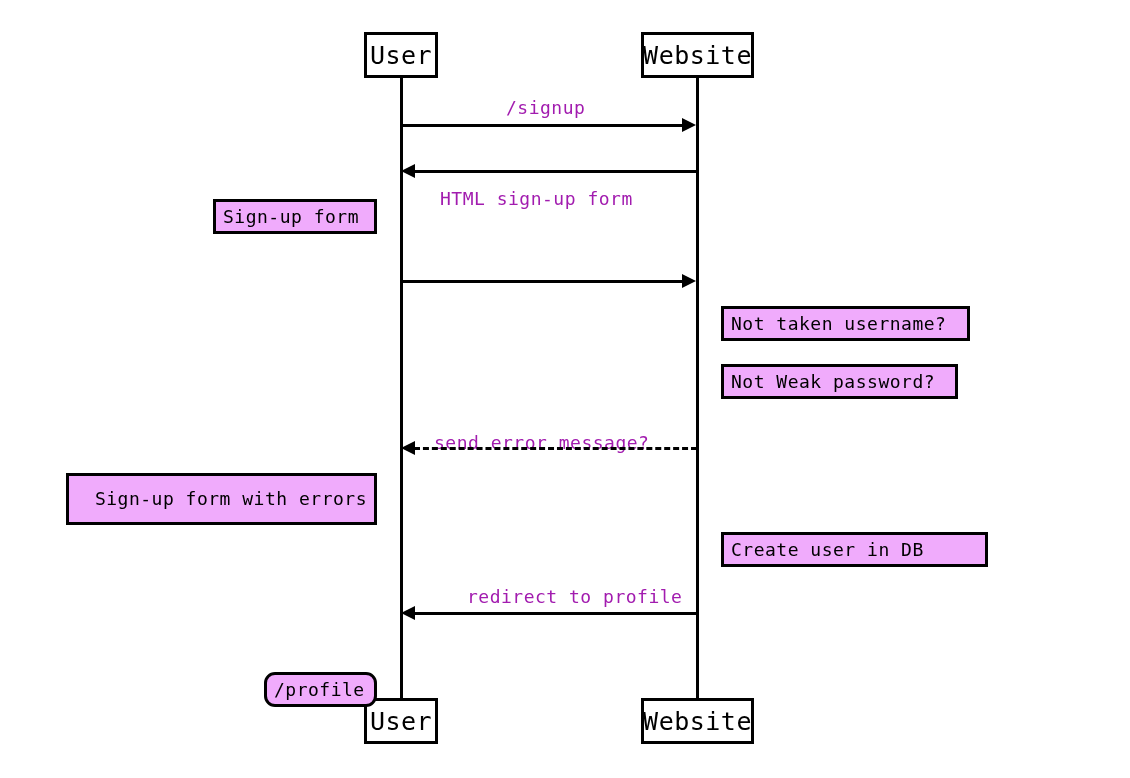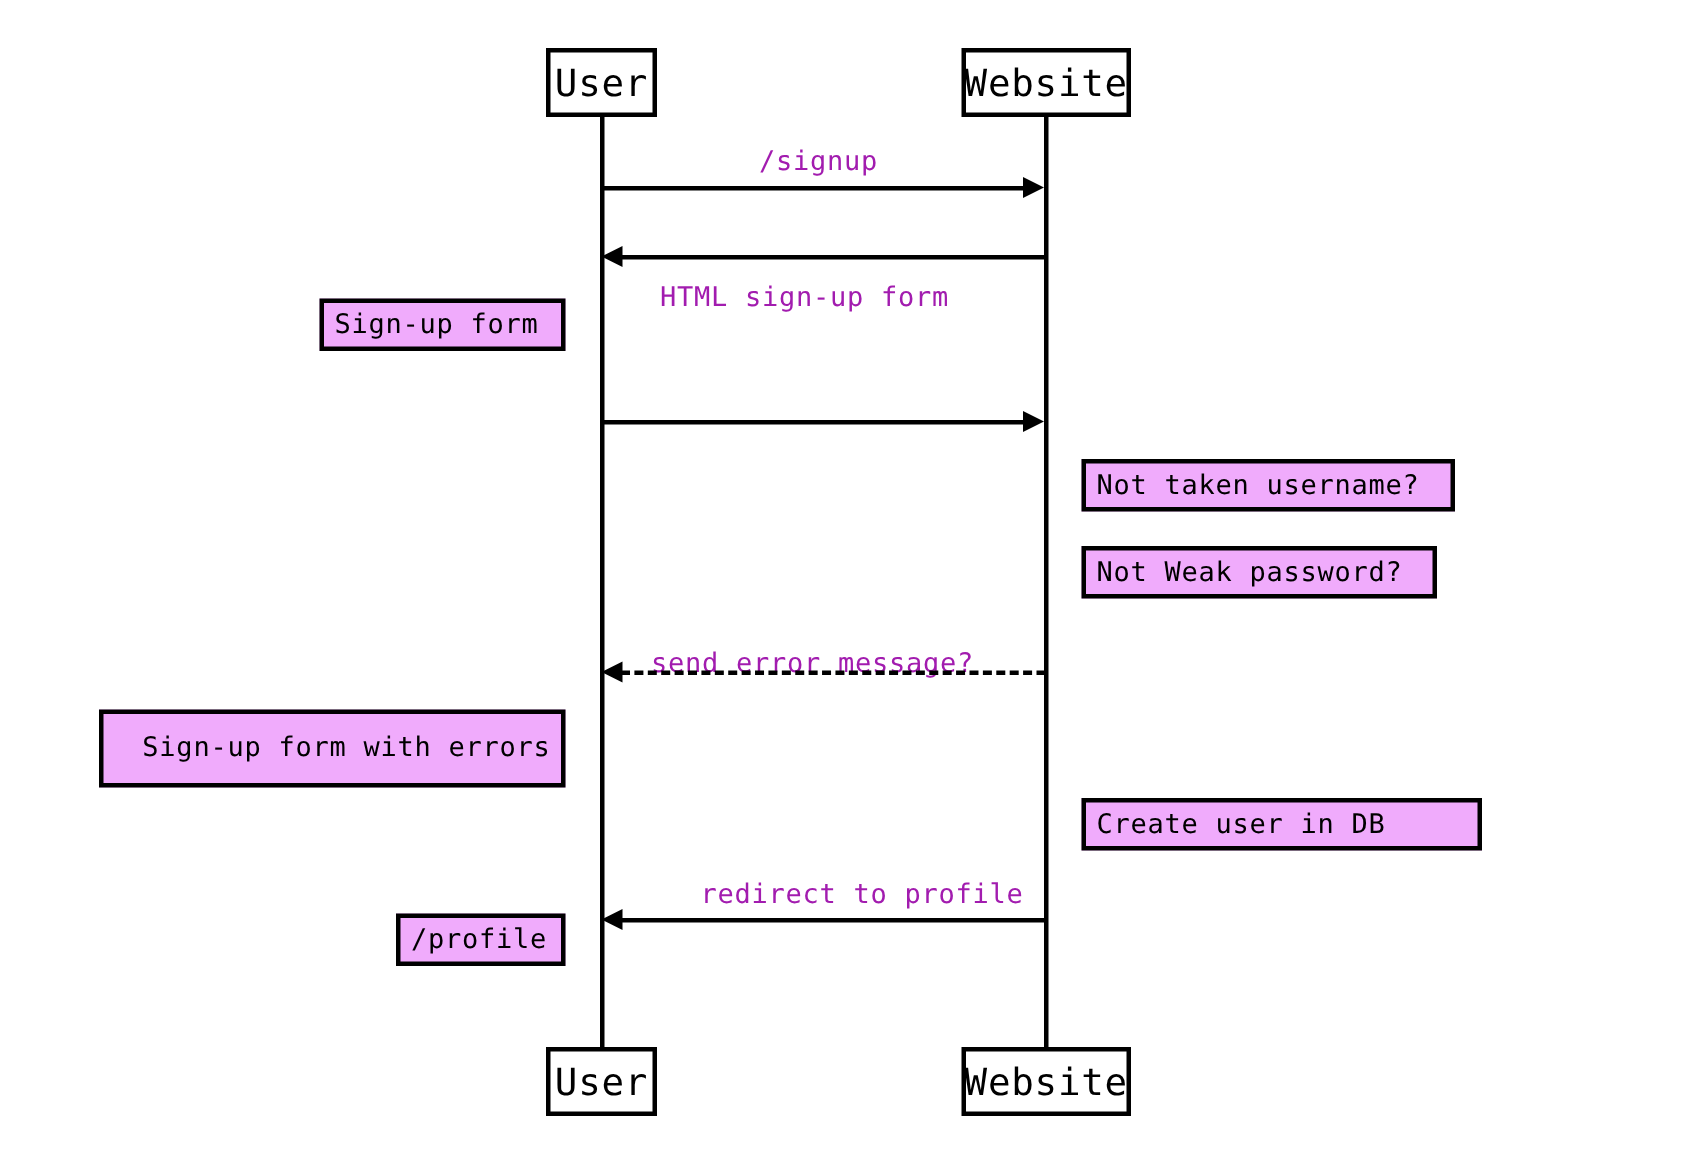--- a/index.html
+++ b/index.html
@@ -141,21 +141,21 @@
   </div>
 
   <div class="note-box" style="left:721px; top:532px; width:267px; height:35px;">
     <span>Create user in DB</span>
   </div>
 
   <div class="msg-label" style="left:434px; top:588px;margin-left:33px;">redirect to profile</div>
   <div class="msg-line" style="left:414px; top:612px; width:283px;"></div>
   <div class="arrow-head left" style="left:401px; top:606px;"></div>
 
-  <div class="note-box" style="left:264px; top:609px; width:113px; height:35px;">
+  <div class="note-box" style="left:264px; top:672px; width:113px; height:35px;border-radius:11px;">
     <span>/profile</span>
   </div>
 
   <div class="actor-box" style="left:364px; top:698px; width:74px; height:46px;">
     <span>User</span>
   </div>
   <div class="actor-box" style="left:641px; top:698px; width:113px; height:46px;">
     <span>Website</span>
   </div>
 

